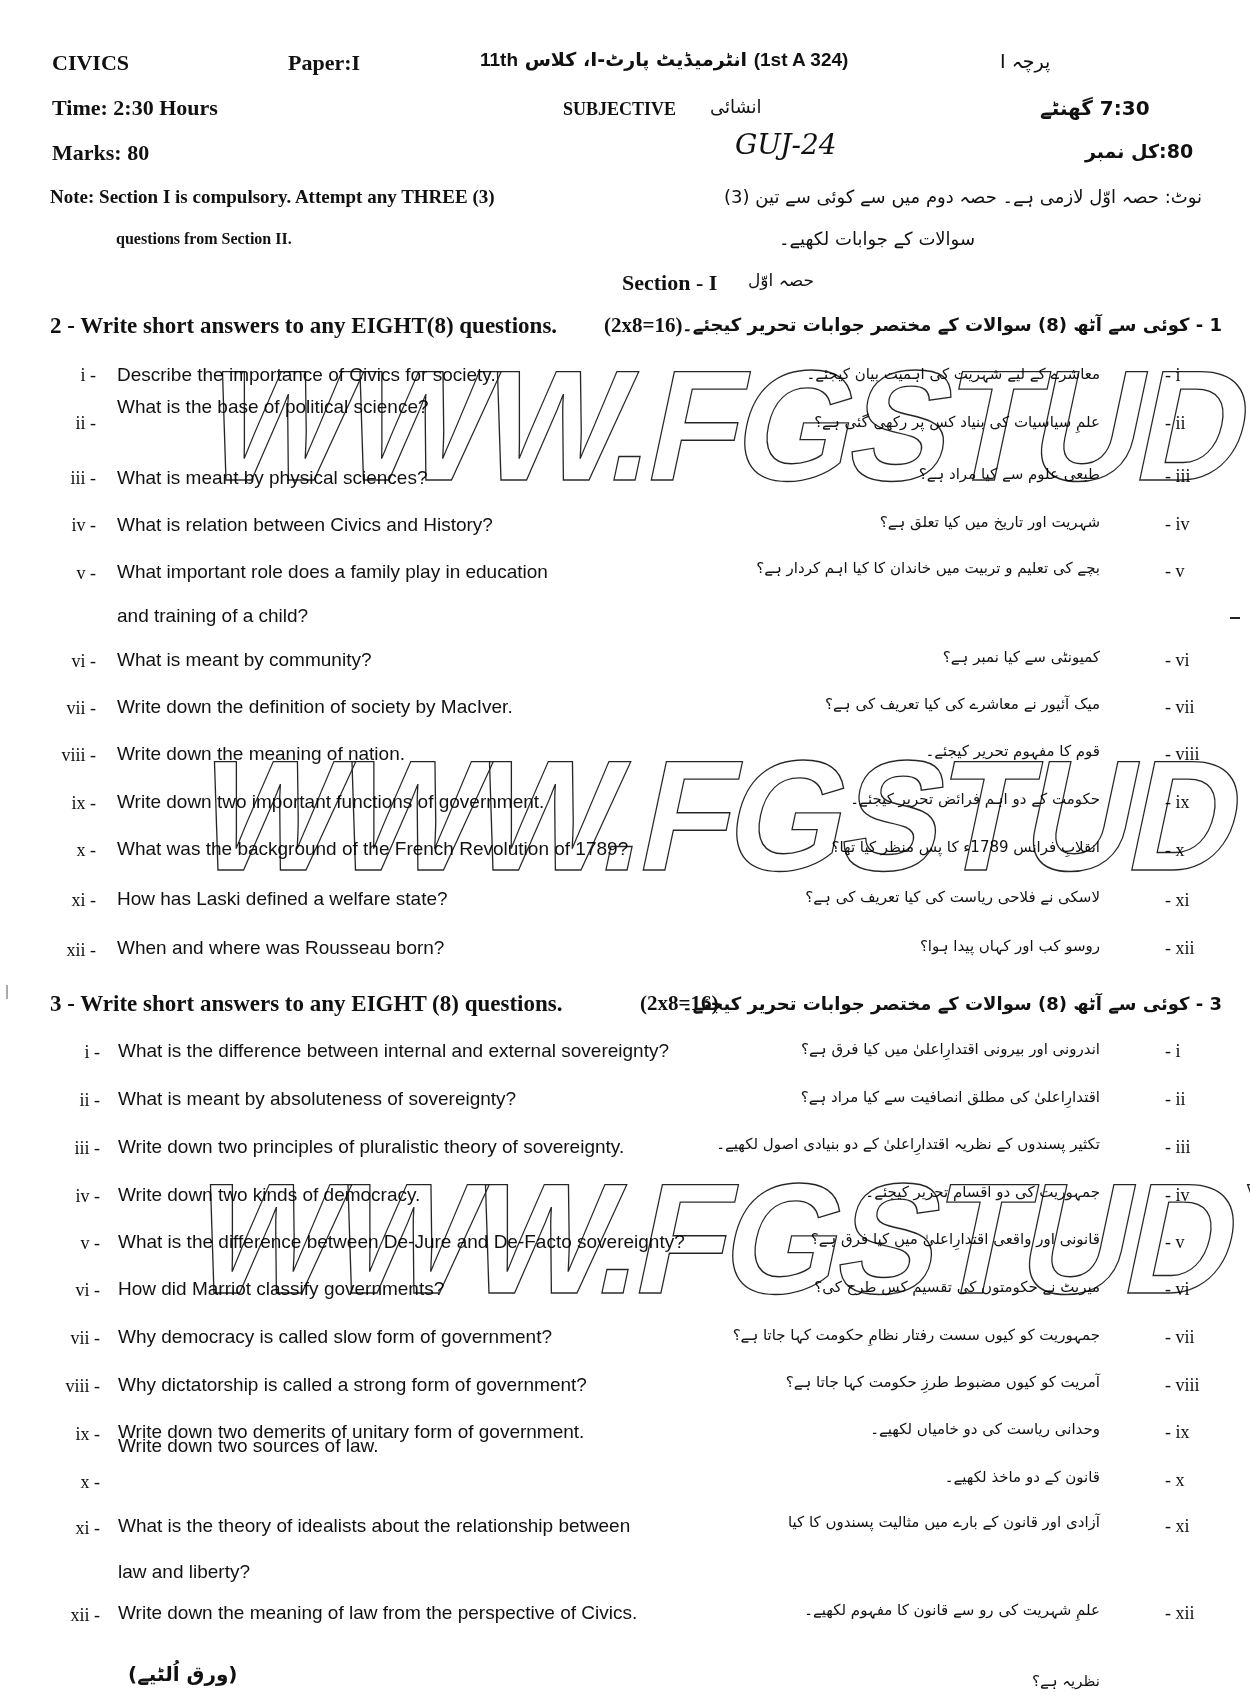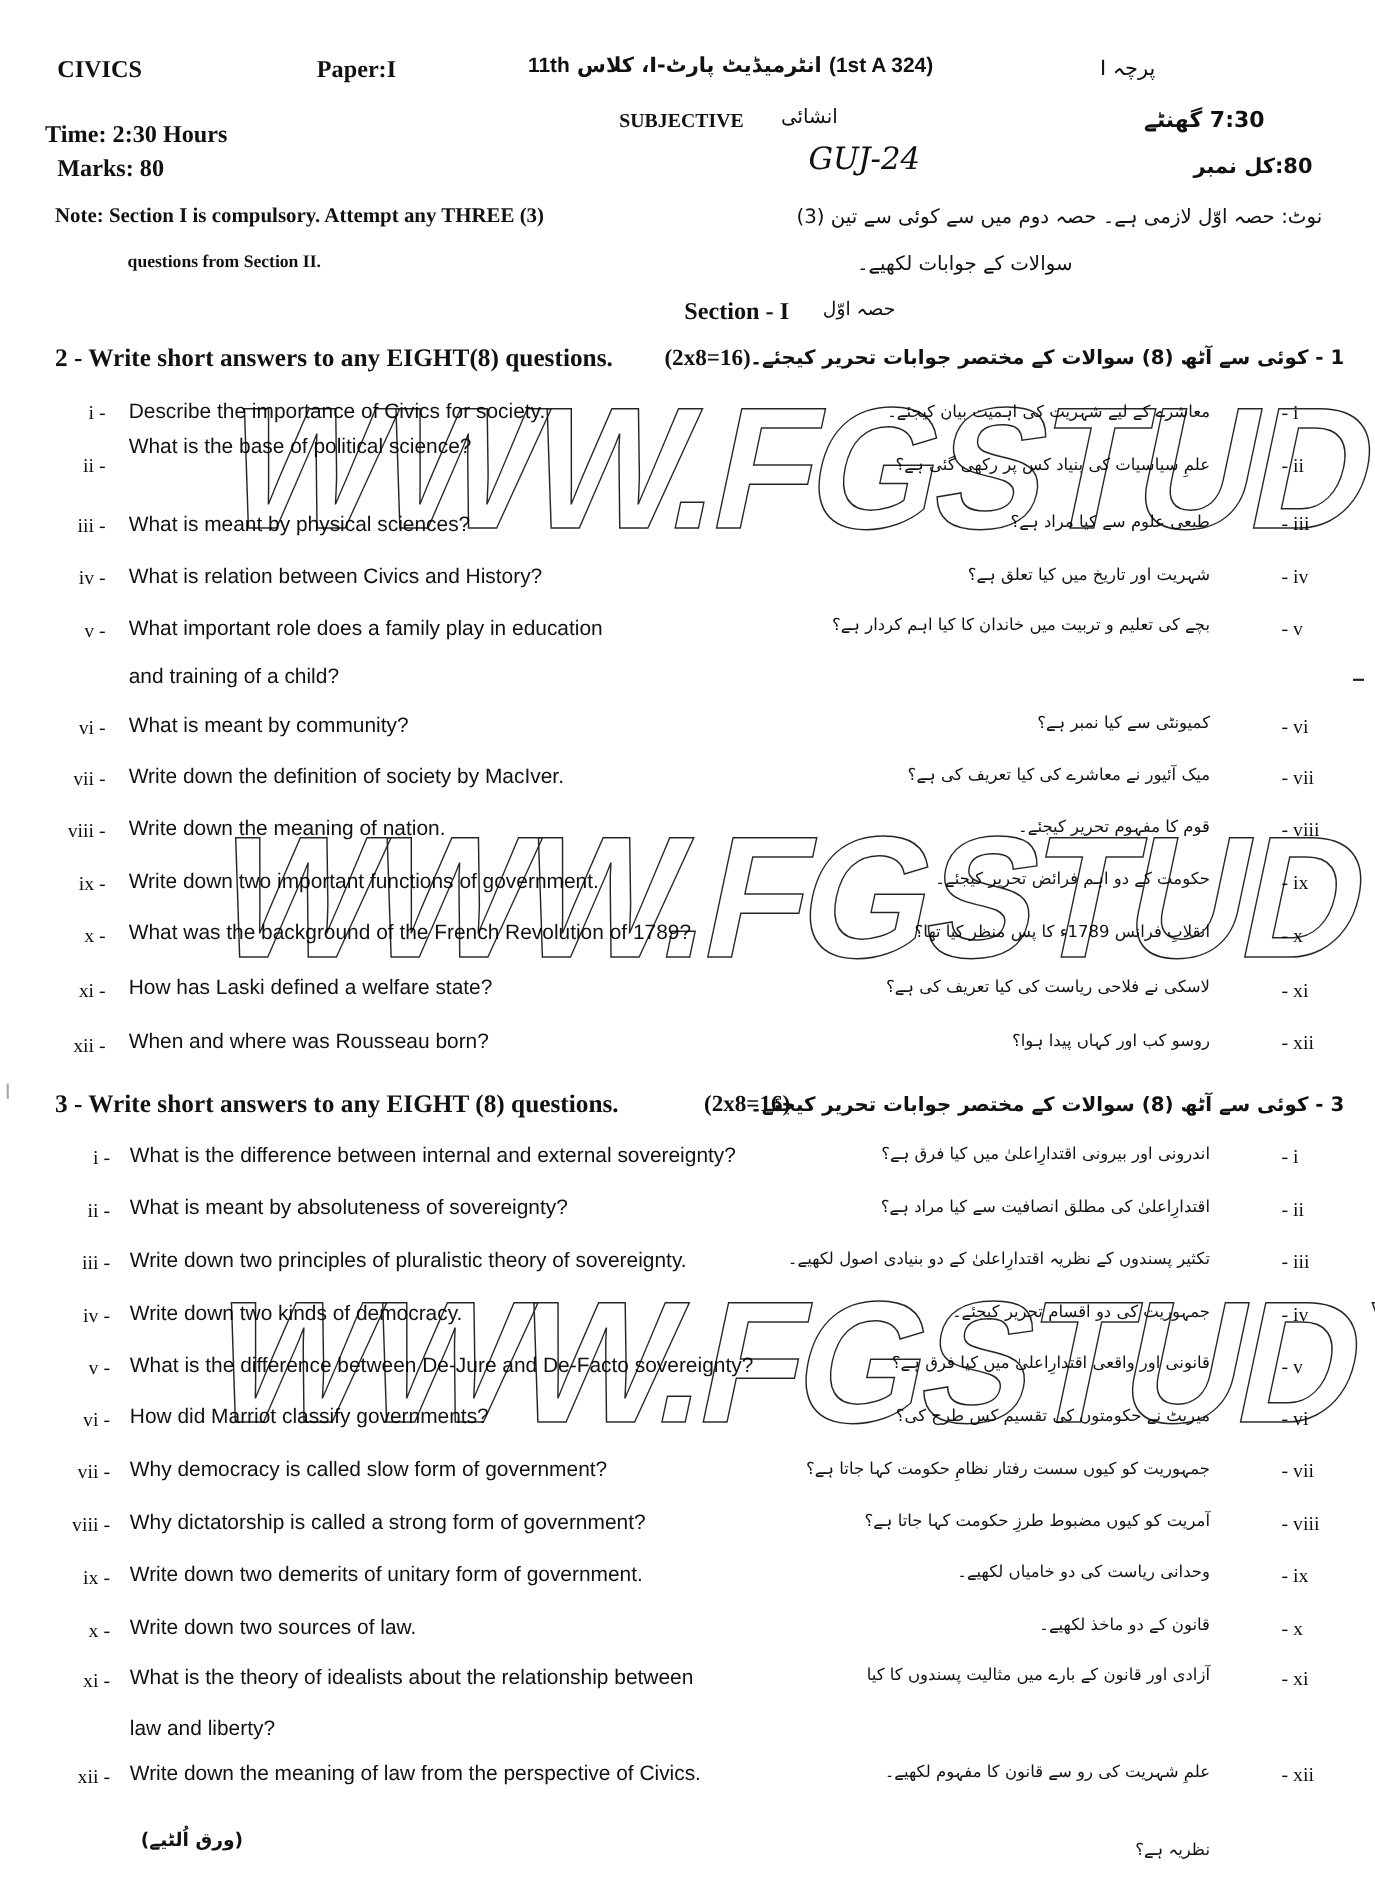--- a/index.html
+++ b/index.html
@@ -45,21 +45,21 @@
 
 <div class="abs bold-serif hdr" style="left:52px; top:50px;">CIVICS</div>
 <div class="abs bold-serif hdr" style="left:288px; top:50px;">Paper:I</div>
 <div class="abs urdu bold-serif" style="left:480px; top:48px; font-size:19px; direction:ltr;">
   <span class="sans" style="font-weight:bold;">11th</span>
   <span style="direction:rtl; unicode-bidi:embed;">انٹرمیڈیٹ پارٹ-I، کلاس</span>
   <span class="sans" style="font-weight:bold;">(1st A 324)</span>
 </div>
 <div class="abs urdu" style="left:1000px; top:50px; font-size:19px;">پرچہ I</div>
 
-<div class="abs bold-serif hdr" style="left:41px; top:95px;margin-top:14px;">Time: 2:30 Hours</div>
+<div class="abs bold-serif hdr" style="left:52px; top:95px;">Time: 2:30 Hours</div>
 <div class="abs bold-serif hdr-sm" style="left:563px; top:99px;">SUBJECTIVE</div>
 <div class="abs urdu" style="left:710px; top:96px; font-size:18px;">انشائی</div>
 <div class="abs urdu bold-serif" style="left:1040px; top:96px; font-size:20px;">7:30 گھنٹے</div>
 
 <div class="abs bold-serif hdr" style="left:52px; top:140px;">Marks: 80</div>
 <div class="abs handwrite" style="left:735px; top:128px;">GUJ-24</div>
 <div class="abs urdu bold-serif" style="left:1085px; top:140px; font-size:19px;">80:کل نمبر</div>
 
 <div class="abs bold-serif" style="left:50px; top:186px; font-size:19px;">Note:  Section I is compulsory.  Attempt any THREE (3)</div>
 <div class="abs bold-serif" style="left:116px; top:230px; font-size:16px;">questions from Section II.</div>
@@ -182,37 +182,37 @@
   <div class="q-text" style="left:118px; top:1374px;">Why dictatorship is called a strong form of government?</div>
   <div class="q-urdu" style="top:1373px;">آمریت کو کیوں مضبوط طرزِ حکومت کہا جاتا ہے؟</div>
   <div class="q-rnum" style="top:1375px;">- viii</div>
 
   <div class="q-num" style="left:40px; top:1424px;">ix -</div>
   <div class="q-text" style="left:118px; top:1421px;">Write down two demerits of unitary form of government.</div>
   <div class="q-urdu" style="top:1420px;">وحدانی ریاست کی دو خامیاں لکھیے۔</div>
   <div class="q-rnum" style="top:1422px;">- ix</div>
 
   <div class="q-num" style="left:40px; top:1472px;">x -</div>
-  <div class="q-text" style="left:118px; top:1469px;text-align:center;">Write down two sources of law.</div>
+  <div class="q-text" style="left:118px; top:1435px;text-align:center;">Write down two sources of law.</div>
   <div class="q-urdu" style="top:1468px;">قانون کے دو ماخذ لکھیے۔</div>
   <div class="q-rnum" style="top:1470px;">- x</div>
 
   <div class="q-num" style="left:40px; top:1518px;">xi -</div>
   <div class="q-text" style="left:118px; top:1515px;">What is the theory of idealists about the relationship between</div>
   <div class="q-text" style="left:118px; top:1561px;">law and liberty?</div>
   <div class="q-urdu" style="top:1513px;">آزادی اور قانون کے بارے میں مثالیت پسندوں کا کیا</div>
   <div class="q-urdu" style="top:1624px;margin-top:48px;">نظریہ ہے؟</div>
   <div class="q-rnum" style="top:1516px;">- xi</div>
 
   <div class="q-num" style="left:40px; top:1605px;">xii -</div>
   <div class="q-text" style="left:118px; top:1602px;">Write down the meaning of law from the perspective of Civics.</div>
   <div class="q-urdu" style="top:1601px;">علمِ شہریت کی رو سے قانون کا مفہوم لکھیے۔</div>
   <div class="q-rnum" style="top:1603px;">- xii</div>
 </div>
 
-<div class="abs urdu" style="left:128px; top:1662px; font-size:17px; font-weight:bold;">(ورق اُلٹیے)</div>
+<div class="abs urdu" style="left:128px; top:1662px; font-size:20px; font-weight:bold;">(ورق اُلٹیے)</div>
 
 <div class="abs" style="left:1230px; top:617px; width:10px; height:2px; background:#222;"></div>
 <div class="abs" style="left:6px; top:985px; width:2px; height:14px; background:#aaa;"></div>
 
 <div class="wm" style="left:230px; top:335px;">WWW.FGSTUDY.COM</div>
 <div class="wm" style="left:222px; top:725px;">WWW.FGSTUDY.COM</div>
 <div class="wm" style="left:218px; top:1148px;">WWW.FGSTUDY.COM</div>
 
 </body></html>

